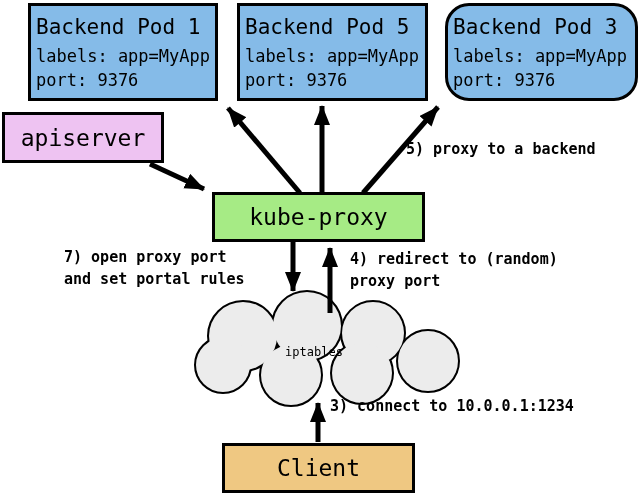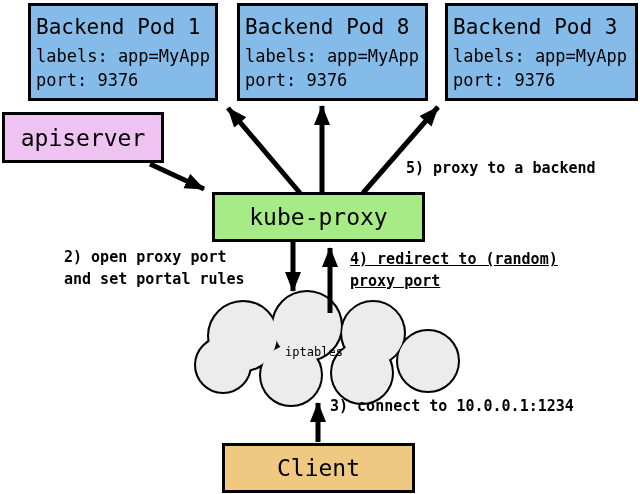--- a/index.html
+++ b/index.html
@@ -110,45 +110,45 @@
     <line class="arrow" x1="318" y1="442" x2="318" y2="403" marker-end="url(#ah)"></line>
   </svg>
 
   <div class="box pod" style="left:28px; top:3px; width:190px; height:98px;">
     <div class="pod-title">Backend Pod 1</div>
     <div class="pod-line">labels: app=MyApp</div>
     <div class="pod-line">port: 9376</div>
   </div>
 
   <div class="box pod" style="left:237px; top:3px; width:191px; height:98px;">
-    <div class="pod-title">Backend Pod 8</div>
+    <div class="pod-title">Backend Pod 5</div>
     <div class="pod-line">labels: app=MyApp</div>
     <div class="pod-line">port: 9376</div>
   </div>
 
-  <div class="box pod" style="left:445px; top:3px; width:193px; height:98px;">
+  <div class="box pod" style="left:445px; top:3px; width:193px; height:98px;border-radius:24px;">
     <div class="pod-title">Backend Pod 3</div>
     <div class="pod-line">labels: app=MyApp</div>
     <div class="pod-line">port: 9376</div>
   </div>
 
   <div class="box titled kubeproxy" style="left:212px; top:192px; width:213px; height:50px;">
     <span>kube-proxy</span>
   </div>
 
   <div class="box titled apiserver" style="left:2px; top:112px; width:162px; height:51px;">
     <span>apiserver</span>
   </div>
 
   <div class="cloud-label">iptables</div>
 
   <div class="box titled client" style="left:222px; top:443px; width:193px; height:50px;">
     <span>Client</span>
   </div>
 
-  <div class="step" style="left:64px; top:246px;">2) open proxy port
+  <div class="step" style="left:64px; top:246px;">7) open proxy port
 and set portal rules</div>
   <div class="step" style="left:330px; top:395px;">3) connect to 10.0.0.1:1234</div>
-  <div class="step" style="left:350px; top:248px;text-decoration:underline;">4) redirect to (random)
+  <div class="step" style="left:350px; top:248px;">4) redirect to (random)
 proxy port</div>
-  <div class="step" style="left:406px; top:157px;">5) proxy to a backend</div>
+  <div class="step" style="left:406px; top:138px;">5) proxy to a backend</div>
 
 </div>
 
 </body></html>

